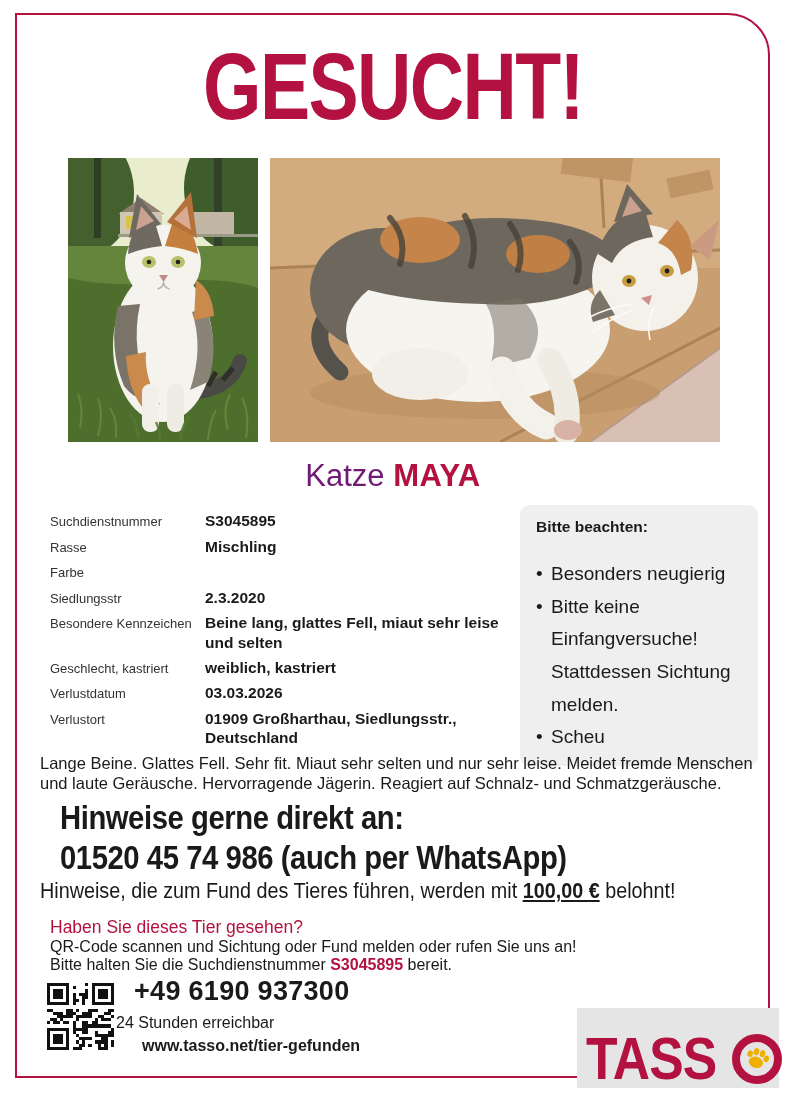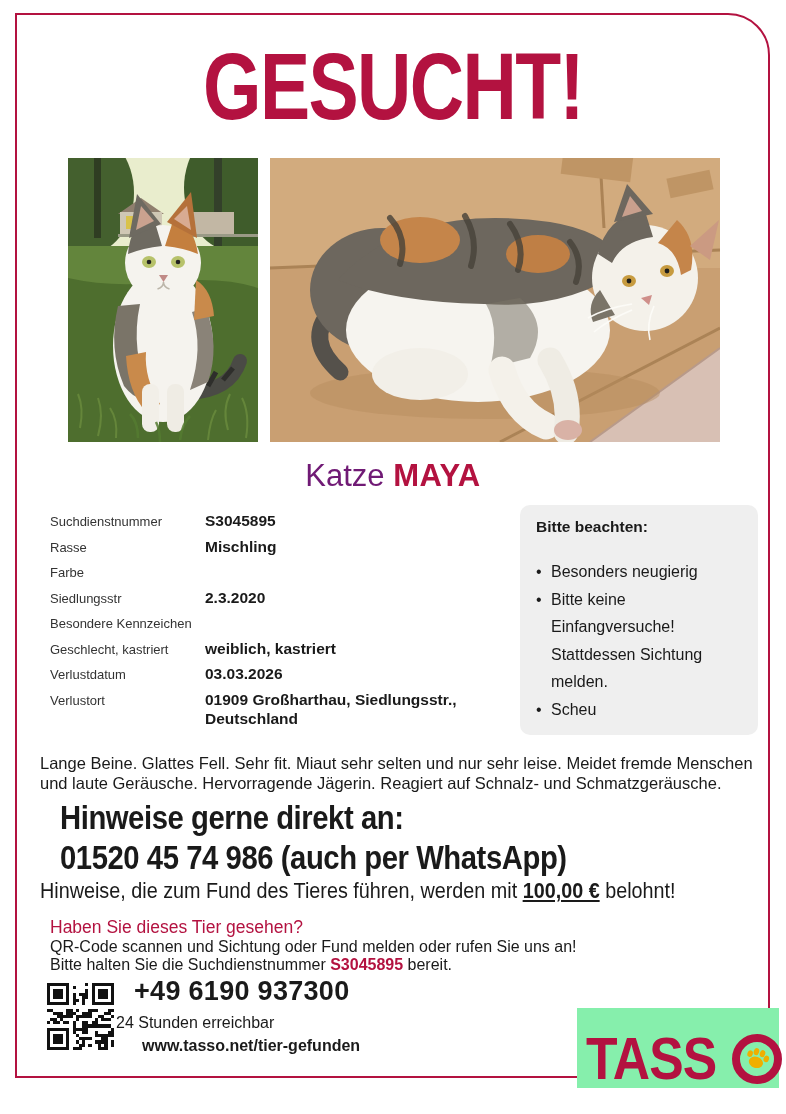--- a/index.html
+++ b/index.html
@@ -26,21 +26,21 @@
   .petname .pname { color:var(--brand); font-weight:bold; letter-spacing:0.5px; }
 
   .details { position:absolute; left:50px; top:511px; width:470px; }
   .drow { display:flex; margin-bottom:5.5px; }
   .dlabel { width:155px; flex:0 0 155px; font-size:13px; color:#333; line-height:19px; padding-top:1px; }
   .dvalue { width:315px; font-size:15.5px; font-weight:bold; line-height:19.5px; }
 
   .notice { position:absolute; left:520px; top:505px; width:238px; background:var(--boxgray);
             border-radius:10px; padding:13px 14px 12px 16px; }
   .notice-title { font-size:15.5px; font-weight:bold; margin-bottom:22px; }
-  .notice-item { font-size:16px; line-height:1.72; padding-left:15px; }
+  .notice-item { font-size:19px; line-height:1.72; padding-left:15px; }
   .notice-item::before { content:"\2022"; display:inline-block; width:15px; margin-left:-15px; }
 
   .desc { position:absolute; left:40px; top:753px; width:722px; font-size:16.5px; line-height:1.23; }
 
   .bigline { position:absolute; left:60px; font-size:34px; font-weight:bold; white-space:nowrap;
              transform:scaleX(0.86); transform-origin:left center; letter-spacing:-0.5px; }
   .bigline1 { top:798px; }
   .bigline2 { top:838px; }
 
   .reward { position:absolute; left:40px; top:879px; font-size:21.5px; white-space:nowrap;
@@ -52,21 +52,21 @@
   .seen-line2 { position:absolute; left:50px; top:956px; font-size:16px; }
   .seen-line2 .sdn { color:var(--brand); font-weight:bold; }
 
   .qr { position:absolute; left:47px; top:981px; width:67px; height:71px; }
   .qr svg { width:100%; height:100%; display:block; }
 
   .hotline-phone { position:absolute; left:134px; top:976px; font-size:27px; font-weight:bold; letter-spacing:0.3px; }
   .hotline-avail { position:absolute; left:116px; top:1014px; font-size:16px; }
   .hotline-url  { position:absolute; left:142px; top:1037px; font-size:16px; font-weight:bold; }
 
-  .logo-patch { position:absolute; left:577px; top:1008px; width:202px; height:80px; background:#86efac; z-index:5;
+  .logo-patch { position:absolute; left:577px; top:1008px; width:202px; height:80px; background:#e5e5e5; z-index:5;
                 display:flex; align-items:flex-end; justify-content:flex-start; padding:0 0 2px 9px; }
   .logo-row { display:flex; align-items:center; }
   .logo-text { font-size:60px; font-weight:bold; color:var(--brand); transform:scaleX(0.86);
                transform-origin:left center; letter-spacing:-1px; line-height:0.9; }
   .logo-ring { width:50px; height:50px; border:8px solid var(--brand); border-radius:50%; margin-left:-6px;
                display:flex; align-items:center; justify-content:center; }
 
   .footer { position:absolute; left:29px; top:1136px; font-size:12.5px; color:#b3b1b1; letter-spacing:0.2px; z-index:6; }
 </style>
 </head>
@@ -196,20 +196,21 @@
     </div>
   <div class="drow">
       <div class="dlabel">Farbe</div>
     </div>
   <div class="drow">
       <div class="dlabel">Siedlungsstr</div>
       <div class="dvalue">2.3.2020</div>
     </div>
   <div class="drow">
       <div class="dlabel">Besondere Kennzeichen</div>
+      <div class="dvalue">Beine lang, glattes Fell, miaut sehr leise und selten</div>
     </div>
   <div class="drow">
       <div class="dlabel">Geschlecht, kastriert</div>
       <div class="dvalue">weiblich, kastriert</div>
     </div>
   <div class="drow">
       <div class="dlabel">Verlustdatum</div>
       <div class="dvalue">03.03.2026</div>
     </div>
   <div class="drow">

